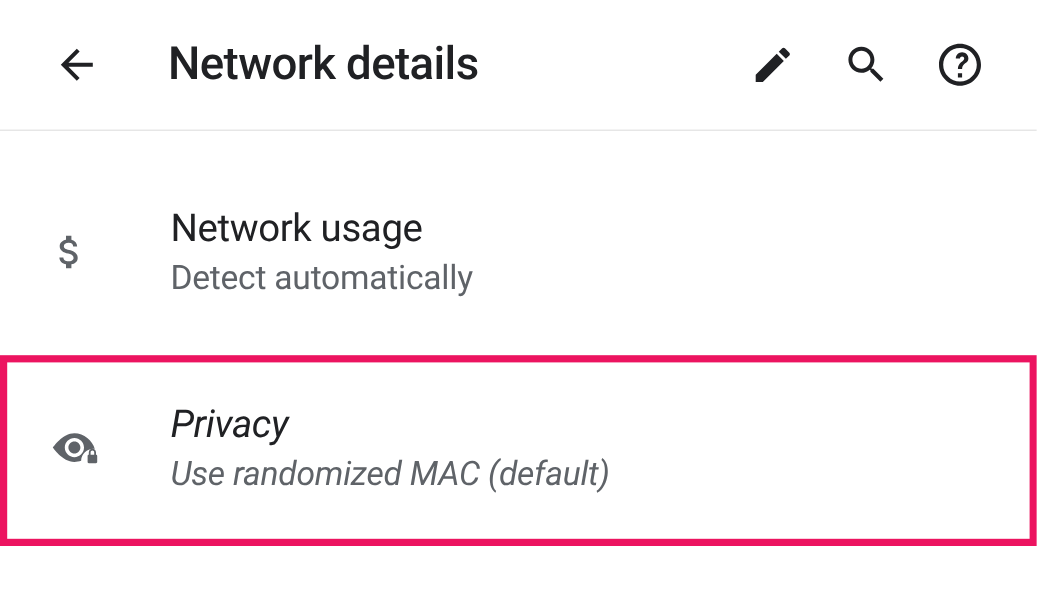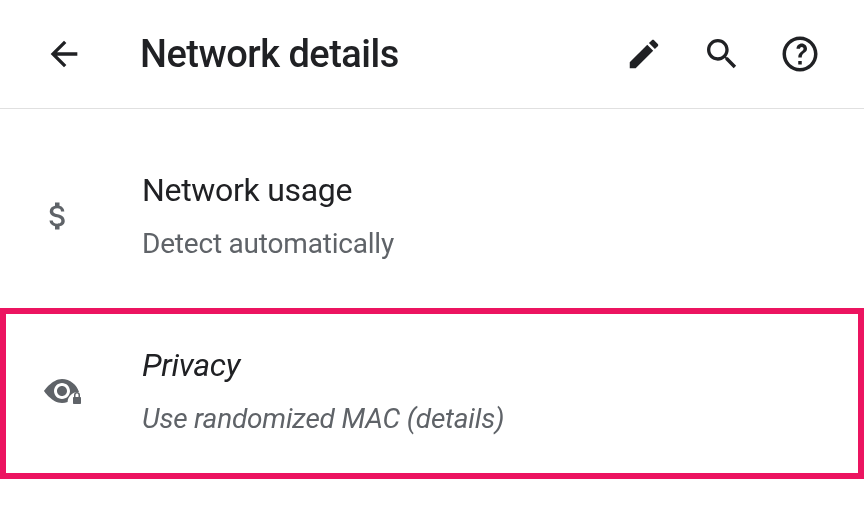--- a/index.html
+++ b/index.html
@@ -78,21 +78,21 @@
     .setting-title {
       font-size: 32px;
       font-weight: 400;
       color: #202124;
       letter-spacing: -0.3px;
     }
     .setting-subtitle {
       font-size: 28px;
       font-weight: 400;
       color: #5f6368;
-      margin-top: 18px;
+      margin-top: 6px;
       letter-spacing: -0.2px;
     }
   </style>
 </head>
 <body>
 
 <div class="header">
   <div class="back-btn">
     <svg width="40" height="40" viewBox="0 0 24 24" fill="none">
       <path d="M20 11H7.83l5.59-5.59L12 4l-8 8 8 8 1.41-1.41L7.83 13H20v-2z" fill="#202124"></path>
@@ -133,16 +133,16 @@
 
   <div class="setting-item highlighted">
     <div class="setting-icon">
       <svg width="50" height="40" viewBox="0 0 50 40" fill="none">
         <path d="M22 8C12 8 4 20 4 20s8 12 18 12c2 0 3.9-.4 5.6-1 .2-5.5 4.8-10 10.4-10 .3 0 .7 0 1 .1C37 14 30 8 22 8zm0 20c-4.4 0-8-3.6-8-8s3.6-8 8-8 8 3.6 8 8-3.6 8-8 8zm0-13c-2.8 0-5 2.2-5 5s2.2 5 5 5 5-2.2 5-5-2.2-5-5-5z" fill="#5f6368"></path>
         <path d="M40 26v-2c0-1.7-1.3-3-3-3s-3 1.3-3 3v2c-.6 0-1 .4-1 1v5c0 .6.4 1 1 1h6c.6 0 1-.4 1-1v-5c0-.6-.4-1-1-1zm-1.5 0h-3v-2c0-.8.7-1.5 1.5-1.5s1.5.7 1.5 1.5v2z" fill="#5f6368"></path>
       </svg>
     </div>
     <div class="setting-text">
       <div class="setting-title">Privacy</div>
-      <div class="setting-subtitle">Use randomized MAC (details)</div>
+      <div class="setting-subtitle">Use randomized MAC (default)</div>
     </div>
   </div>
 </div>
 
 </body></html>

